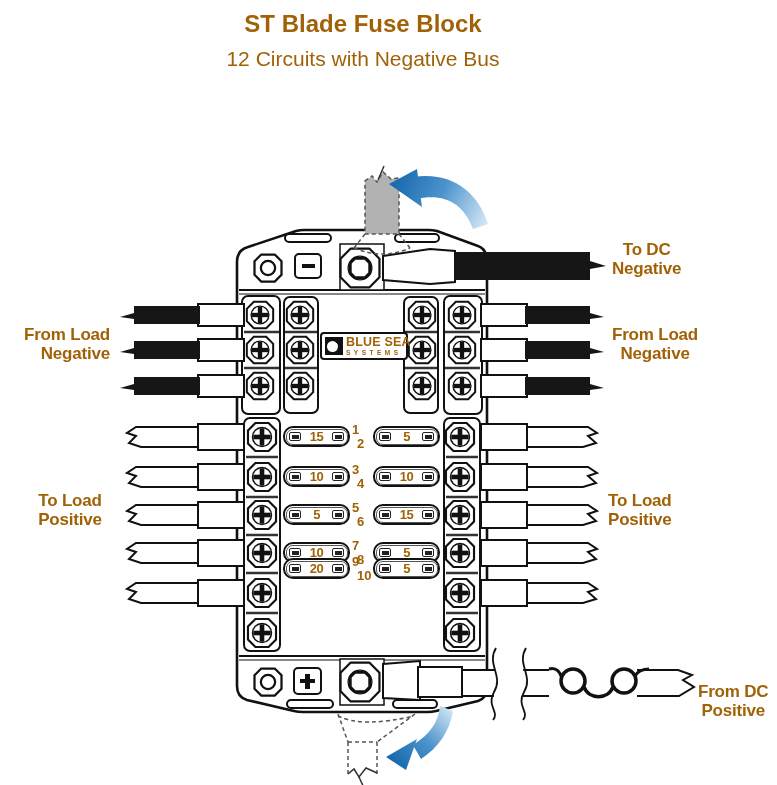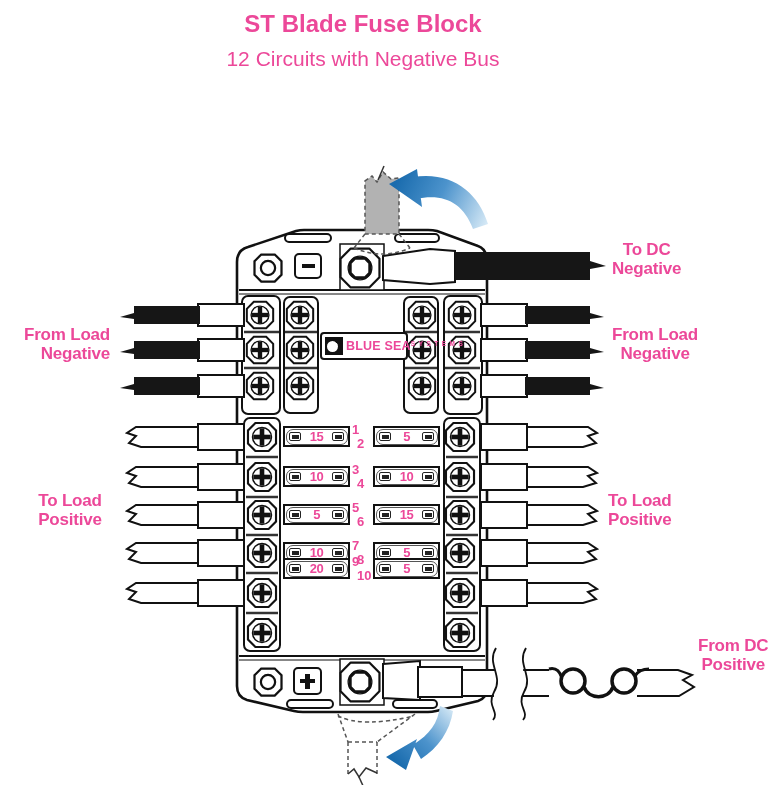--- a/index.html
+++ b/index.html
@@ -1,34 +1,34 @@
 <!DOCTYPE html>
 <html><head>
 <meta charset="utf-8">
 <style>
   html,body{margin:0;padding:0;background:#fff;}
   .stage{position:relative;width:777px;height:785px;background:#fff;overflow:hidden;
-         font-family:"Liberation Sans",sans-serif;color:#ec4899;}
+         font-family:"Liberation Sans",sans-serif;color:#a16207;}
 
   
   .hdr{position:absolute;left:0;top:10px;width:726px;text-align:center;}
   .hdr .t1{font-size:24px;font-weight:bold;margin:0 0 9px;}
   .hdr .t2{font-size:21px;margin:0 0 9px;}
   .hdr .t3{font-size:20px;margin:0 0 10px;}
   .hdr .t4{font-size:25px;font-weight:bold;margin:0;}
 
   
   .lbl{position:absolute;font-weight:bold;font-size:17px;line-height:1.12;letter-spacing:-0.2px;text-align:center;}
   .lbl span{display:block;}
   .lbl.ra{text-align:right;}
   .lbl.ct{text-align:center;}
 
   
   .fuse-row{position:absolute;left:283px;width:158px;height:22px;}
-  .fuse{position:absolute;top:0;width:67px;height:21px;border:2.5px solid #111;border-radius:0;
+  .fuse{position:absolute;top:0;width:67px;height:21px;border:2.5px solid #111;border-radius:10px;
         background:#fff;display:flex;align-items:center;justify-content:space-between;
         padding:0 4px;box-sizing:border-box;}
   .fuse::before{content:"";position:absolute;inset:0.5px;border:1px solid #555;border-radius:7px;pointer-events:none;}
   .fuse.lf{left:0;}
   .fuse.rf{left:90px;}
   .amp{flex:1;text-align:center;font-weight:bold;font-size:13px;letter-spacing:-0.5px;line-height:1;z-index:1;}
   .contact{width:12px;height:9px;border:1.5px solid #222;border-radius:2px;position:relative;box-sizing:border-box;background:#fff;z-index:1;}
   .contact::after{content:"";position:absolute;left:1.5px;right:1.5px;top:1.5px;bottom:1.5px;background:#222;}
   .cnum{position:absolute;font-weight:bold;font-size:13px;line-height:1;}
   .cnum.sup{left:69px;top:-3px;}
@@ -37,21 +37,21 @@
             display:flex;align-items:center;justify-content:space-around;box-sizing:border-box;z-index:1;background:#fff;}
   .slot-pad{width:11px;height:5px;border:1px solid #222;box-sizing:border-box;
             background:repeating-linear-gradient(90deg,#222 0,#222 1.5px,#fff 1.5px,#fff 3px);}
 
   
   .badge{position:absolute;left:320px;top:332px;width:88px;height:28px;border:2.5px solid #111;border-radius:4px;
          background:#fff;display:flex;align-items:center;gap:3px;padding:1px 3px;box-sizing:border-box;}
   .badge .mark{width:18px;height:18px;background:#111;position:relative;overflow:hidden;flex:none;}
   .badge .mark::after{content:"";position:absolute;left:1.5px;top:4px;width:11px;height:11px;border-radius:50%;background:#fff;}
   .badge .mark::before{content:"";position:absolute;right:-3px;top:-5px;width:12px;height:12px;border-radius:50%;background:#111;z-index:1;}
-  .badge .txt{display:flex;flex-direction:row;line-height:1;}
+  .badge .txt{display:flex;flex-direction:column;line-height:1;}
   .badge .bs{font-size:12.5px;font-weight:bold;letter-spacing:0.2px;white-space:nowrap;}
   .badge .sys{font-size:6.5px;font-weight:bold;letter-spacing:3.5px;margin-top:1.5px;white-space:nowrap;}
 
   
   .btn{position:absolute;border:2.5px solid #111;border-radius:5px;background:#fff;box-sizing:border-box;}
   .btn-minus{left:294px;top:253px;width:28px;height:26px;}
   .btn-minus::after{content:"";position:absolute;left:50%;top:50%;width:13px;height:4.5px;margin:-2.25px 0 0 -6.5px;background:#111;}
   .btn-plus{left:293px;top:667px;width:29px;height:28px;}
   .btn-plus::before{content:"";position:absolute;left:50%;top:50%;width:15px;height:4.5px;margin:-2.25px 0 0 -7.5px;background:#111;}
   .btn-plus::after{content:"";position:absolute;left:50%;top:50%;width:4.5px;height:15px;margin:-7.5px 0 0 -2.25px;background:#111;}
@@ -285,21 +285,21 @@
     <span>Negative</span>
   </div>
   <div class="lbl ct" style="left:28px;top:491px;width:84px;">
     <span>To Load</span>
     <span>Positive</span>
   </div>
   <div class="lbl" style="left:608px;top:491px;">
     <span>To Load</span>
     <span>Positive</span>
   </div>
-  <div class="lbl" style="left:698px;top:636px;">
+  <div class="lbl" style="left:698px;top:682px;">
     <span>From DC</span>
     <span>Positive</span>
   </div>
 
   <div class="badge">
     <span class="mark"></span>
     <span class="txt">
       <span class="bs">BLUE SEA</span>
       <span class="sys">SYSTEMS</span>
     </span>

